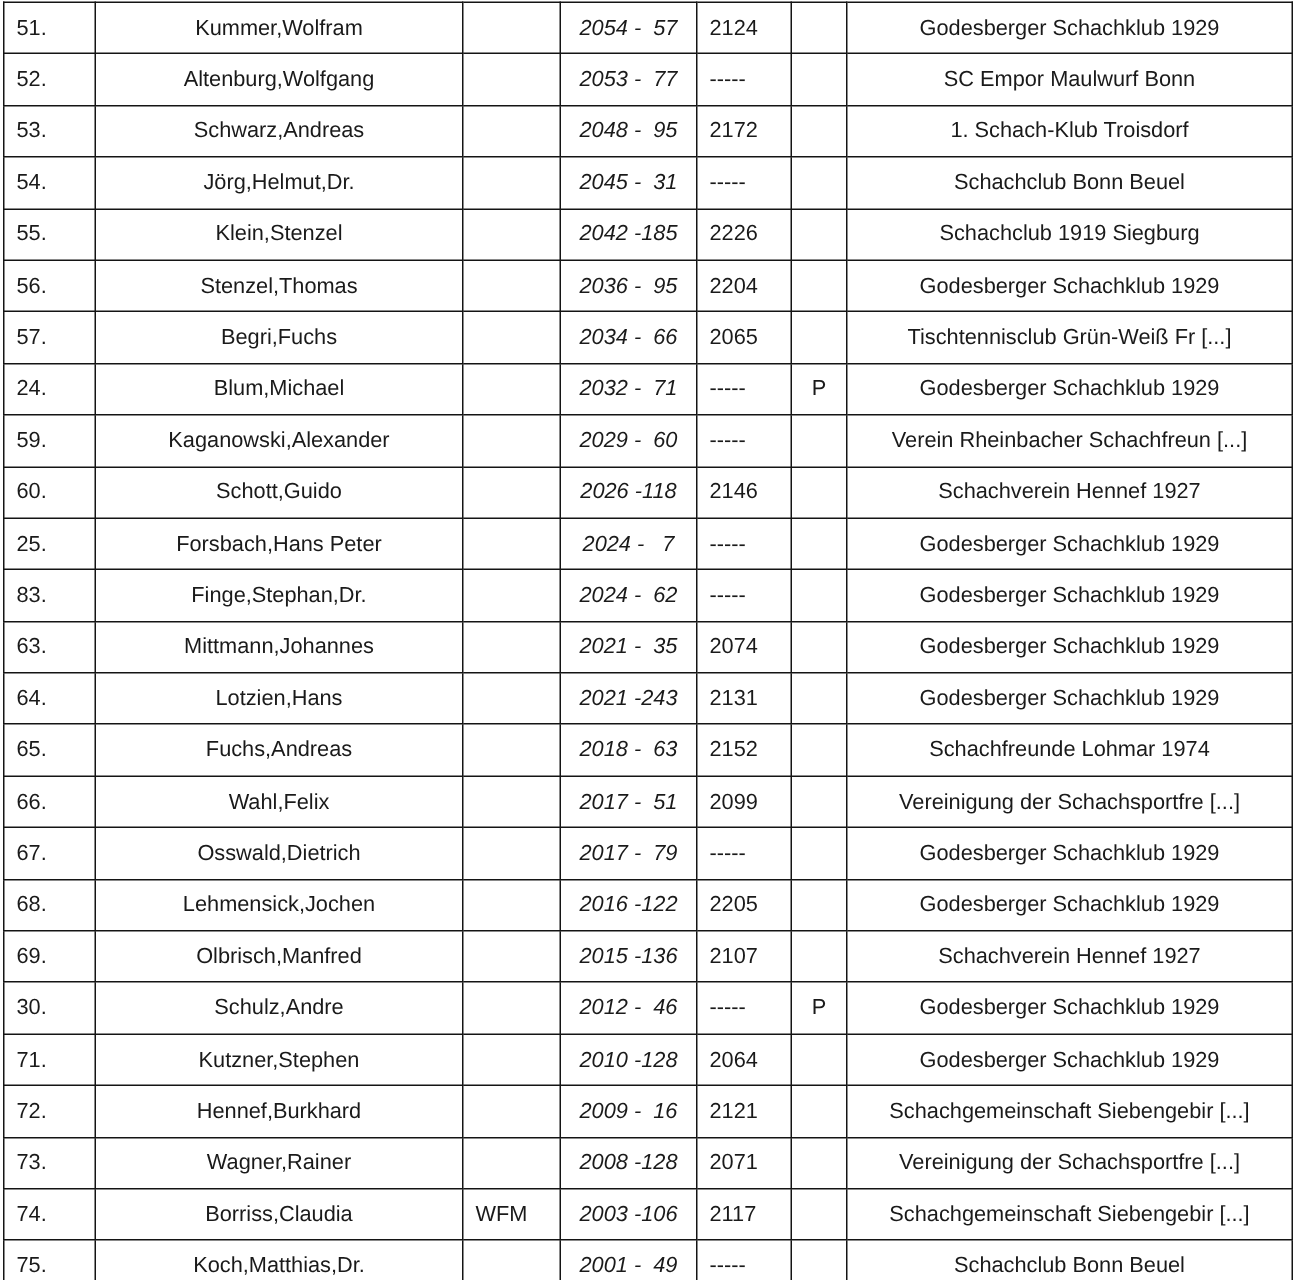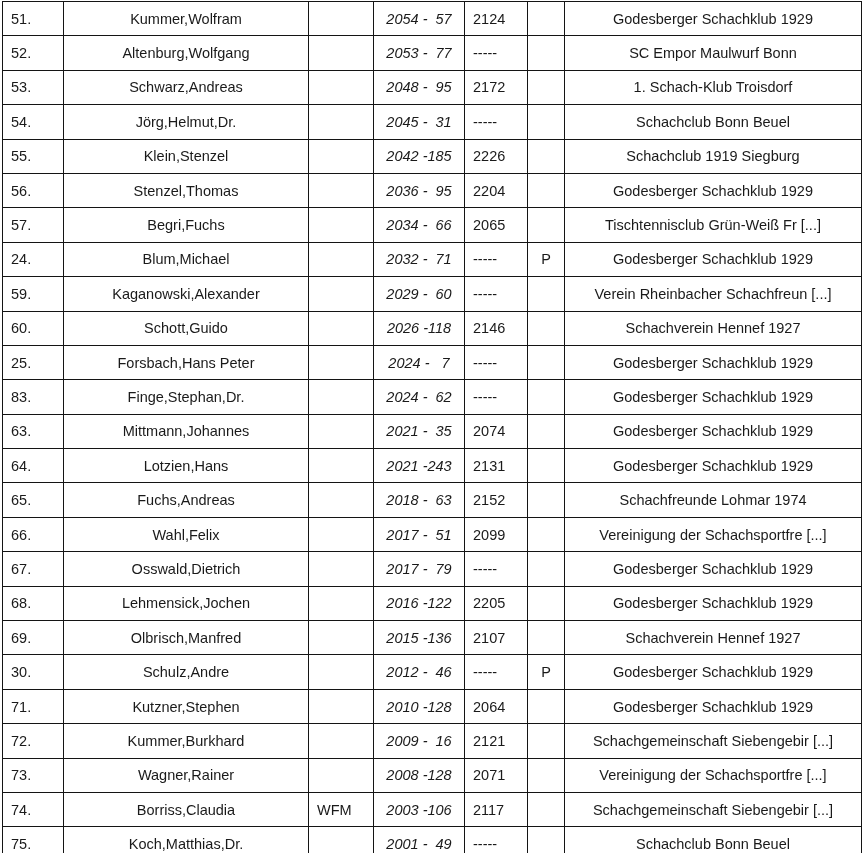--- a/index.html
+++ b/index.html
@@ -258,21 +258,21 @@
           <td class="rank">71.</td>
           <td class="name">Kutzner,Stephen</td>
           <td class="title"></td>
           <td class="rating"><span class="rating-inner">2010 -128</span></td>
           <td class="natrat">2064</td>
           <td class="flag"></td>
           <td class="club">Godesberger Schachklub 1929</td>
         </tr>
         <tr>
           <td class="rank">72.</td>
-          <td class="name">Kummer,Burkhard</td>
+          <td class="name">Hennef,Burkhard</td>
           <td class="title"></td>
           <td class="rating"><span class="rating-inner">2009 -  16</span></td>
           <td class="natrat">2121</td>
           <td class="flag"></td>
           <td class="club">Schachgemeinschaft Siebengebir [...]</td>
         </tr>
         <tr>
           <td class="rank">73.</td>
           <td class="name">Wagner,Rainer</td>
           <td class="title"></td>

